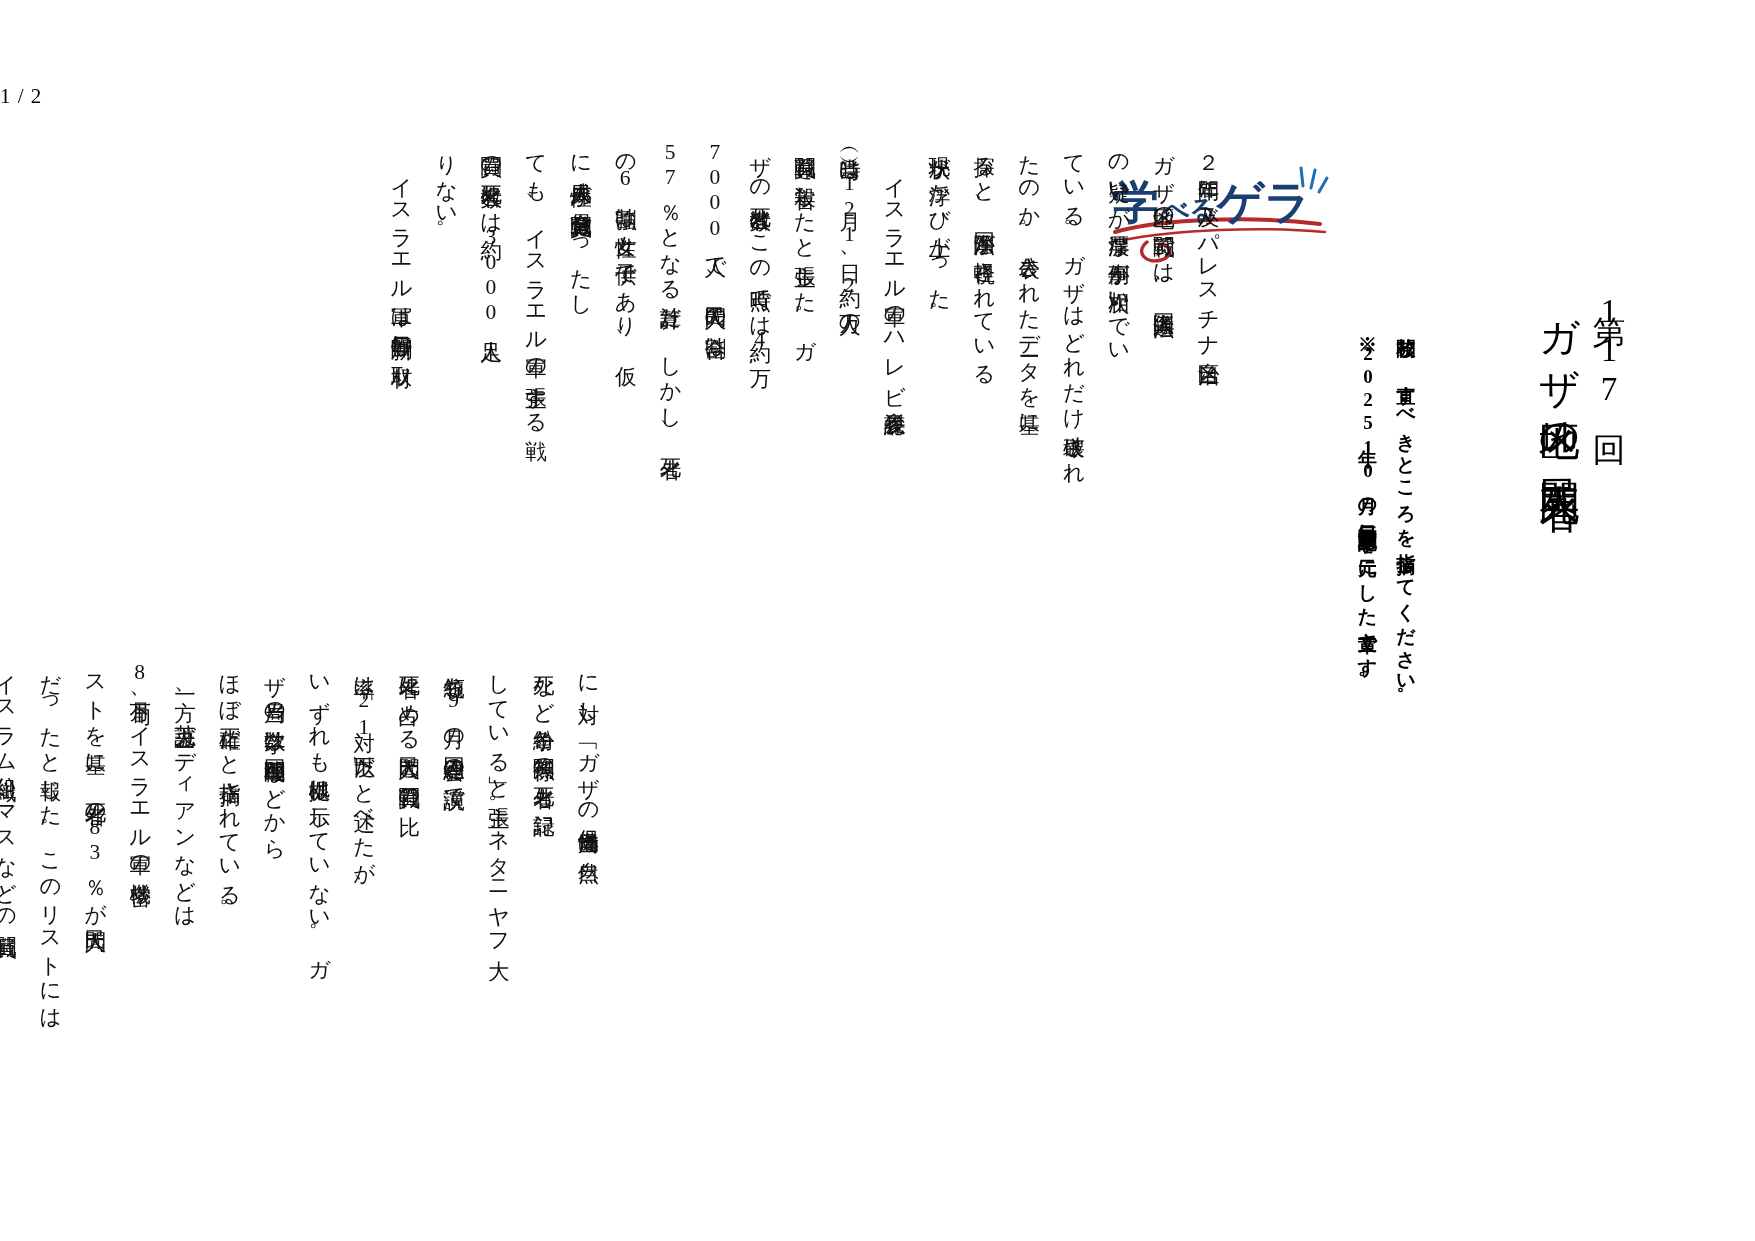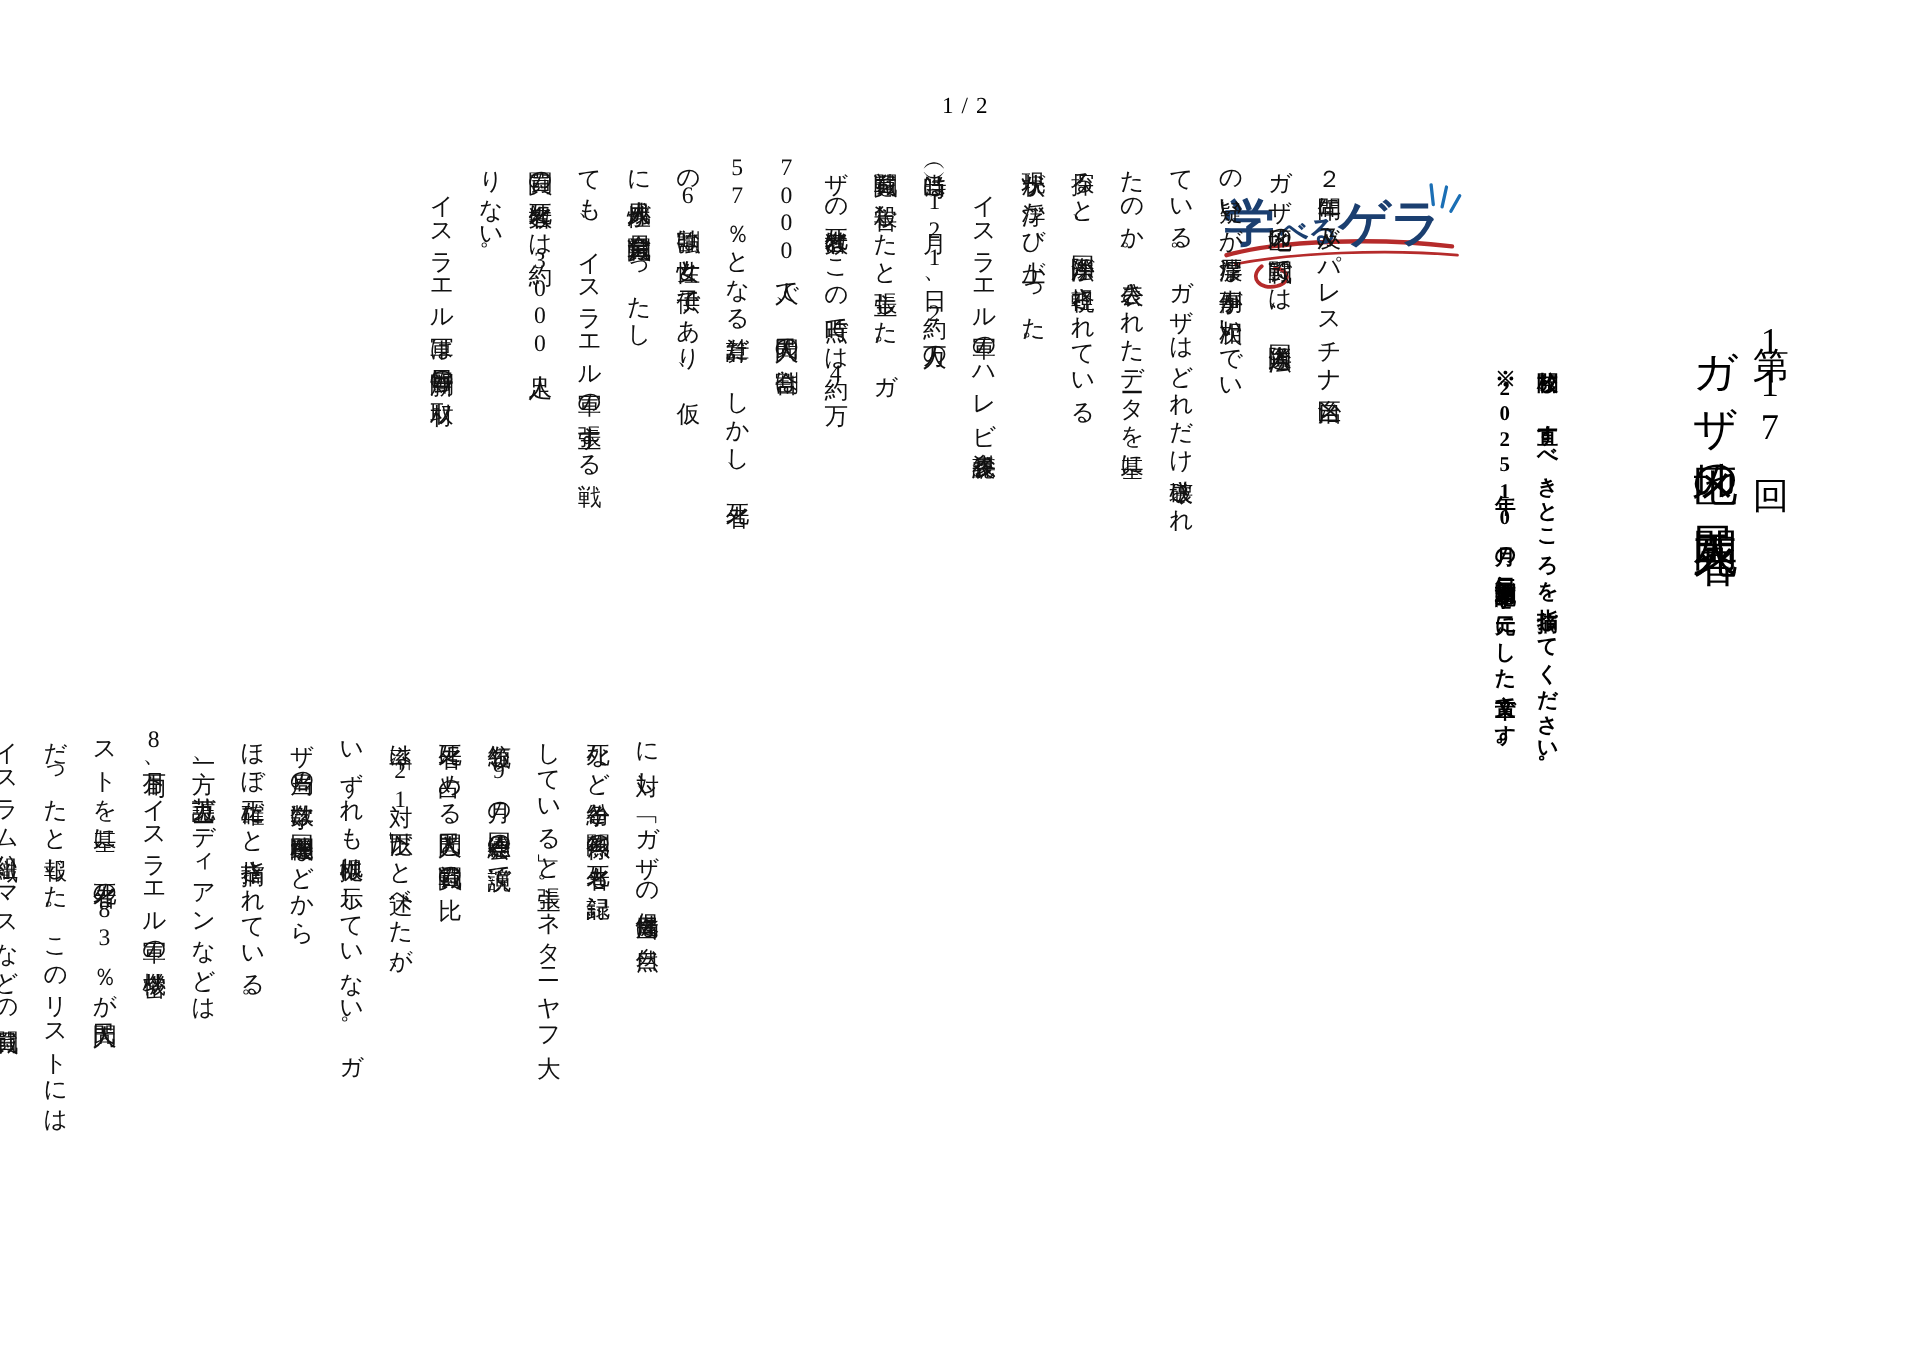--- a/index.html
+++ b/index.html
@@ -23,21 +23,21 @@
     height: 1241px;
     background: #fff;
   }
 
   
   .page-number {
     position: absolute;
     top: 84px;
     left: 0;
     width: 1755px;
-    text-align: center;
+    text-align: left;
     font-size: 21px;
     letter-spacing: 1px;
     color: #000;
     font-family: "Liberation Serif", serif;
   }
 
   
   .logo {
     position: absolute;
     top: 160px;

